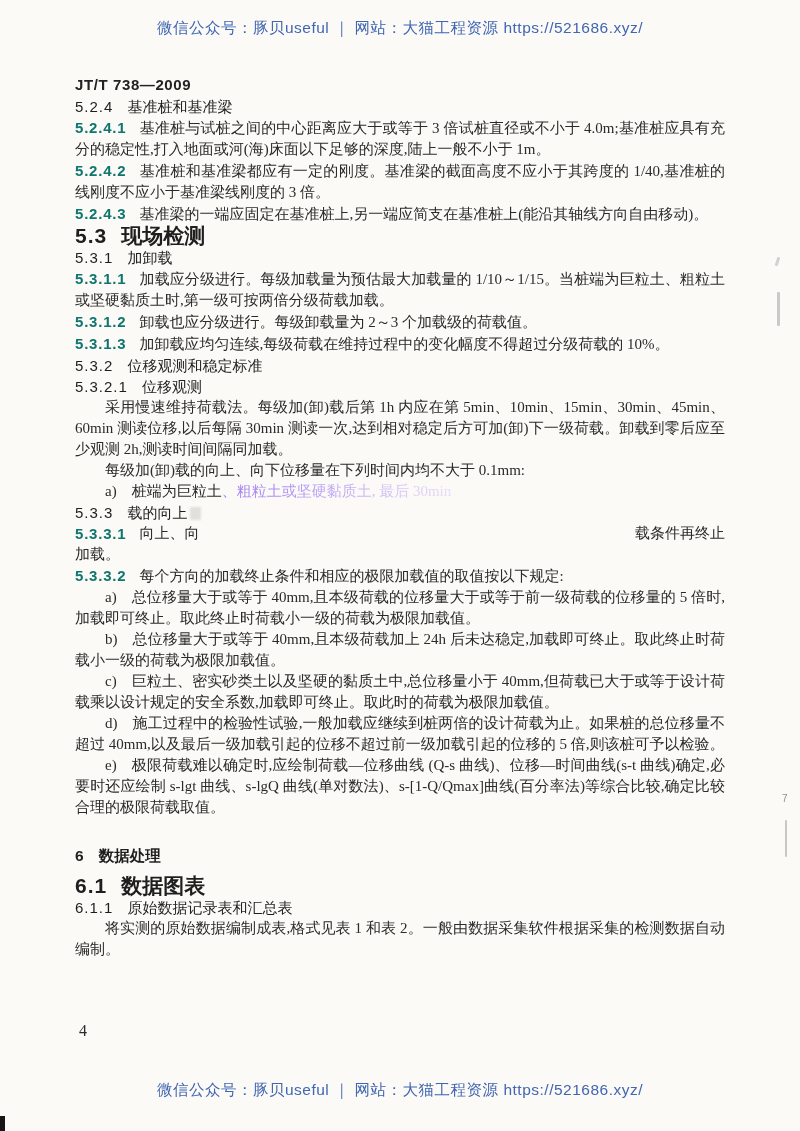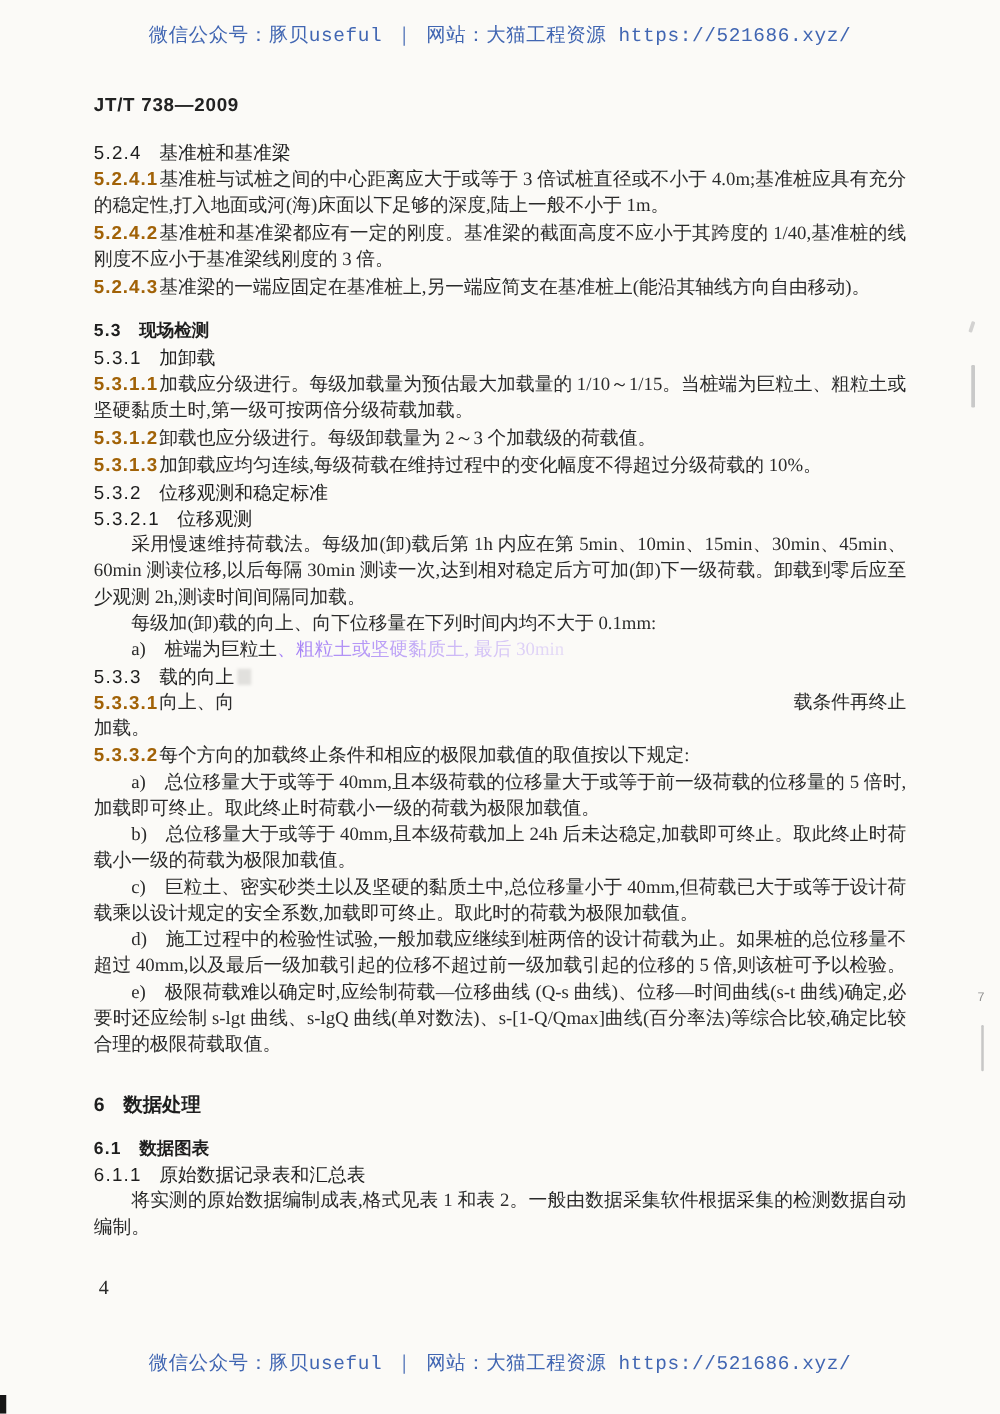--- a/index.html
+++ b/index.html
@@ -4,46 +4,46 @@
 <style>
   html,body{margin:0;padding:0;}
   body{
     width:800px;height:1131px;position:relative;overflow:hidden;
     background:#fbfaf7;
     font-family:"Liberation Serif","DejaVu Serif",serif;
     color:#2a2a2a;
   }
   .watermark{
     position:absolute;left:0;width:100%;text-align:center;
-    font-family:Liberation Mono, monospace;
+    font-family:Liberation Sans, sans-serif;
     font-size:15.5px;letter-spacing:.5px;color:#4166b2;
   }
   .wm-top{top:18px;}
   .wm-bottom{top:1080px;}
   .doc-number{
     position:absolute;left:75px;top:76px;
     font-family:"Liberation Sans","DejaVu Sans",sans-serif;
     font-size:15px;font-weight:600;letter-spacing:.6px;color:#222;
   }
   #content{
-    position:absolute;left:75px;top:112px;width:650px;
+    position:absolute;left:75px;top:96px;width:650px;
     font-size:15px;line-height:21px;text-align:justify;
   }
   .blk{margin:0;}
   .heading{
     font-family:"Liberation Sans","DejaVu Sans",sans-serif;
     text-align:left;color:#1e1e1e;
   }
   .h1{font-weight:700;font-size:15.5px;margin:27px 0 9px;}
-  .h2{font-weight:700;font-size:14px;margin:13px 0 1px;}
+  .h2{font-weight:700;font-size:21px;margin:0 0 1px;}
   .h3{font-weight:500;}
   .heading .num{margin-right:14px;letter-spacing:1px;}
   .clause .num,.split .num{
     font-family:"Liberation Sans","DejaVu Sans",sans-serif;
-    font-weight:600;letter-spacing:.8px;margin-right:1px;color:#a16207;
+    font-weight:600;letter-spacing:.8px;margin-right:13px;color:#0f766e;
   }
   .indent{text-indent:2em;}
   .item .marker{margin-right:15px;}
   .faded{
     color:#8b5cf6;
     -webkit-mask-image:linear-gradient(to right,rgba(0,0,0,.8),rgba(0,0,0,.18));
     mask-image:linear-gradient(to right,rgba(0,0,0,.8),rgba(0,0,0,.18));
     margin-top:38px;
   }
   .split-row{display:flex;align-items:center;}

